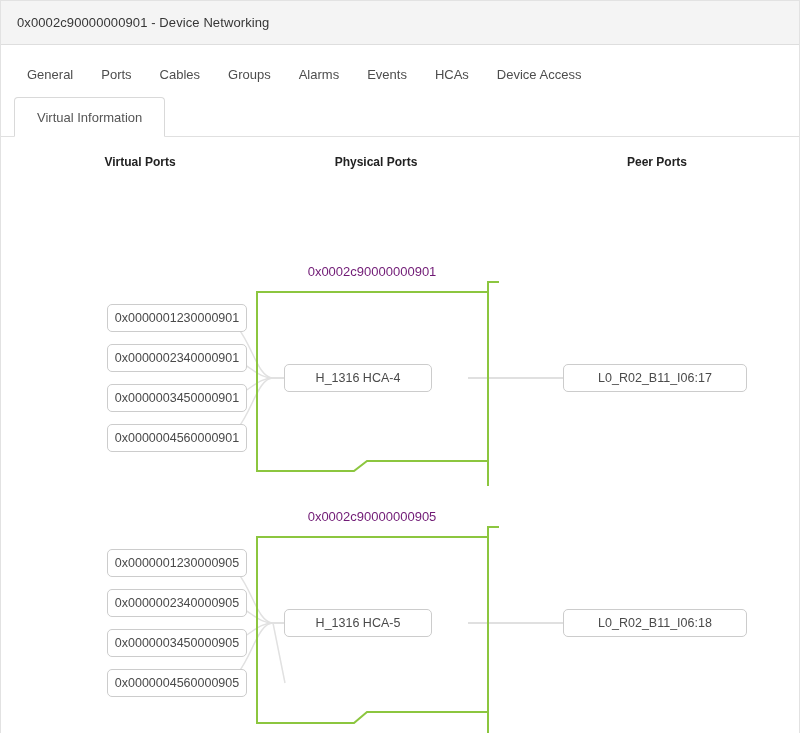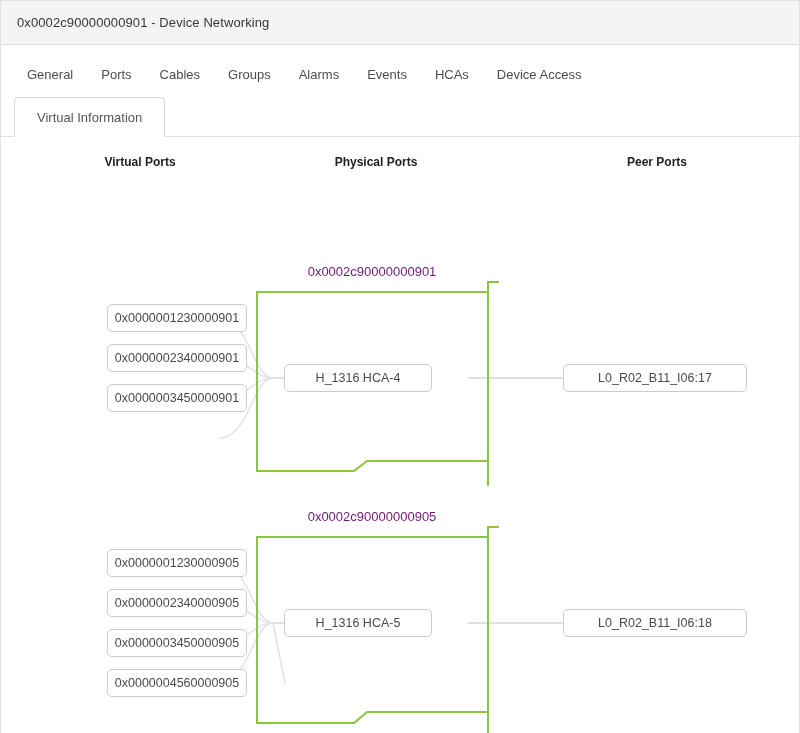--- a/index.html
+++ b/index.html
@@ -173,20 +173,21 @@
     <path class="green-path" d="M 487,291 H 256 V 470 H 353 L 366,460 H 487" stroke="#8CC63F"></path>
 
     <path class="green-path" d="M 498,526 H 487 V 733" stroke="#8CC63F"></path>
     <path class="green-path" d="M 487,536 H 256 V 722 H 353 L 366,711 H 487" stroke="#8CC63F"></path>
   </svg>
 
   <span class="group-label" style="left:371px; top:263px">0x0002c90000000901</span>
   <div class="node-box vport" style="top:303px">0x0000001230000901</div>
   <div class="node-box vport" style="top:343px">0x0000002340000901</div>
   <div class="node-box vport" style="top:383px">0x0000003450000901</div>
+  <div class="node-box vport" style="top:423px">0x0000004560000901</div>
   <div class="node-box hca" style="top:363px">H_1316 HCA-4</div>
   <div class="node-box peer" style="top:363px">L0_R02_B11_I06:17</div>
 
   <span class="group-label" style="left:371px; top:508px">0x0002c90000000905</span>
   <div class="node-box vport" style="top:548px">0x0000001230000905</div>
   <div class="node-box vport" style="top:588px">0x0000002340000905</div>
   <div class="node-box vport" style="top:628px">0x0000003450000905</div>
   <div class="node-box vport" style="top:668px">0x0000004560000905</div>
   <div class="node-box hca" style="top:608px">H_1316 HCA-5</div>
   <div class="node-box peer" style="top:608px">L0_R02_B11_I06:18</div>

